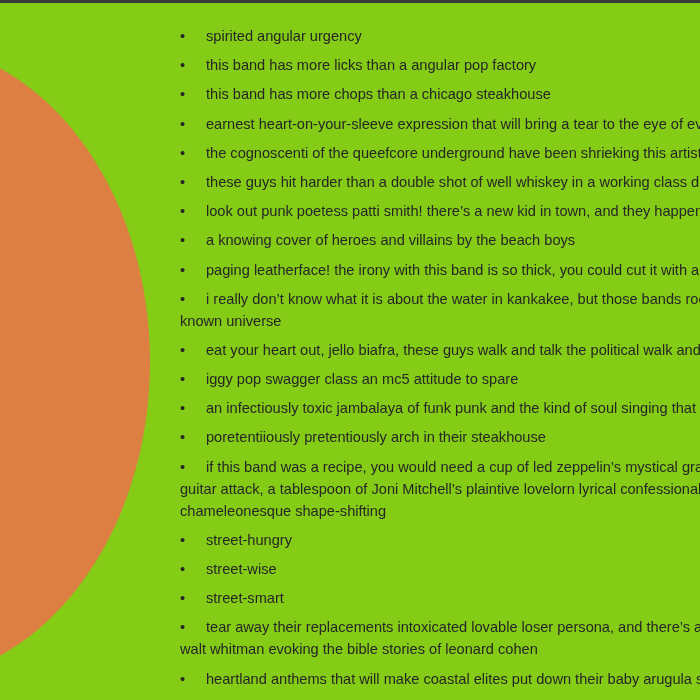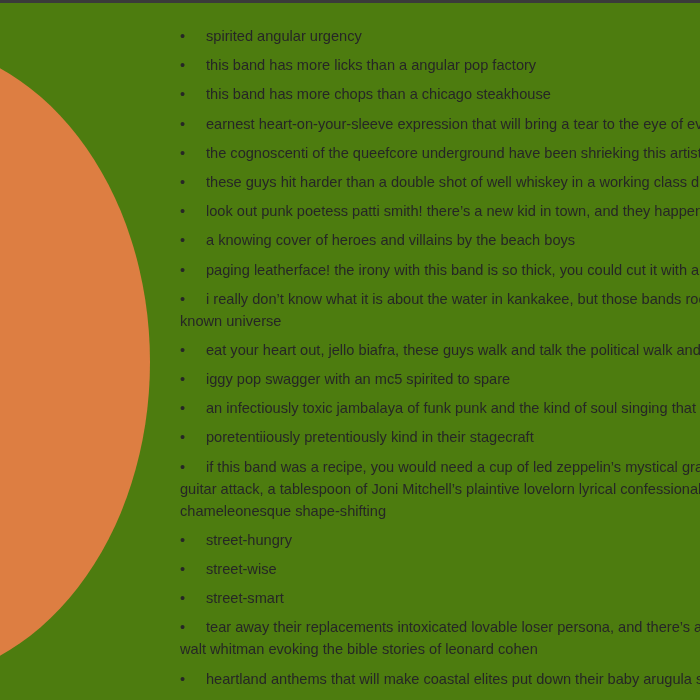--- a/index.html
+++ b/index.html
@@ -93,44 +93,44 @@
     padding-left: 0;
     text-indent: 0;
   }
   .bullet-item.wrap .dot {
     width: 26px;
   }
 </style>
 </head>
 <body>
 
-<div id="slide" style="border-top-color: rgb(58, 58, 58); background: #4d7c0f;">
+<div id="slide" style="border-top-color: rgb(58, 58, 58); background: #84cc16;">
 
   <div id="ellipse" style="background: rgb(221, 126, 66);"></div>
 
   <div id="title-block" style="color: rgb(255, 255, 255);">
     <span class="title-line">n</span>
     <span class="title-line">ing</span>
   </div>
 
   <div id="bullet-list" style="color: rgb(38, 38, 38);">
       <div class="bullet-item"><span class="dot">•</span><span class="btext">spirited angular urgency</span></div>
       <div class="bullet-item"><span class="dot">•</span><span class="btext">this band has more licks than a angular pop factory</span></div>
       <div class="bullet-item"><span class="dot">•</span><span class="btext">this band has more chops than a chicago steakhouse</span></div>
       <div class="bullet-item wrap"><span class="dot">•</span><span class="btext">earnest heart-on-your-sleeve expression that will bring a tear to the eye of even the most hardened cynic</span></div>
       <div class="bullet-item"><span class="dot">•</span><span class="btext">the cognoscenti of the queefcore underground have been shrieking this artist’s praises for years</span></div>
       <div class="bullet-item"><span class="dot">•</span><span class="btext">these guys hit harder than a double shot of well whiskey in a working class dive bar</span></div>
       <div class="bullet-item wrap"><span class="dot">•</span><span class="btext">look out punk poetess patti smith! there’s a new kid in town, and they happen to hail from kissimmee.</span></div>
       <div class="bullet-item"><span class="dot">•</span><span class="btext">a knowing cover of heroes and villains by the beach boys</span></div>
       <div class="bullet-item"><span class="dot">•</span><span class="btext">paging leatherface! the irony with this band is so thick, you could cut it with a chainsaw</span></div>
       <div class="bullet-item wrap"><span class="dot">•</span><span class="btext">i really don’t know what it is about the water in kankakee, but those bands rock harder than anyplace else in the known universe</span></div>
       <div class="bullet-item"><span class="dot">•</span><span class="btext">eat your heart out, jello biafra, these guys walk and talk the political walk and talk</span></div>
-      <div class="bullet-item"><span class="dot">•</span><span class="btext">iggy pop swagger with an mc5 spirited to spare</span></div>
+      <div class="bullet-item"><span class="dot">•</span><span class="btext">iggy pop swagger class an mc5 attitude to spare</span></div>
       <div class="bullet-item wrap"><span class="dot">•</span><span class="btext">an infectiously toxic jambalaya of funk punk and the kind of soul singing that would make aretha blush</span></div>
-      <div class="bullet-item"><span class="dot">•</span><span class="btext">poretentiiously pretentiously kind in their stagecraft</span></div>
+      <div class="bullet-item"><span class="dot">•</span><span class="btext">poretentiiously pretentiously arch in their steakhouse</span></div>
       <div class="bullet-item wrap"><span class="dot">•</span><span class="btext">if this band was a recipe, you would need a cup of led zeppelin’s mystical grandeur, two cups of thin lizzy’s twin guitar attack, a tablespoon of Joni Mitchell’s plaintive lovelorn lyrical confessionals, and a pinch of David Bowie chameleonesque shape-shifting</span></div>
       <div class="bullet-item"><span class="dot">•</span><span class="btext">street-hungry</span></div>
       <div class="bullet-item"><span class="dot">•</span><span class="btext">street-wise</span></div>
       <div class="bullet-item"><span class="dot">•</span><span class="btext">street-smart</span></div>
       <div class="bullet-item wrap"><span class="dot">•</span><span class="btext">tear away their replacements intoxicated lovable loser persona, and there’s a heart of bruce springstteen evoking walt whitman evoking the bible stories of leonard cohen</span></div>
       <div class="bullet-item"><span class="dot">•</span><span class="btext">heartland anthems that will make coastal elites put down their baby arugula salads and take notice</span></div>
       <div class="bullet-item"><span class="dot">•</span><span class="btext">rock is dead, pete townshend? well clearly you haven’t heard orlando’s bad bad hats</span></div>
     </div>
 
 </div>

